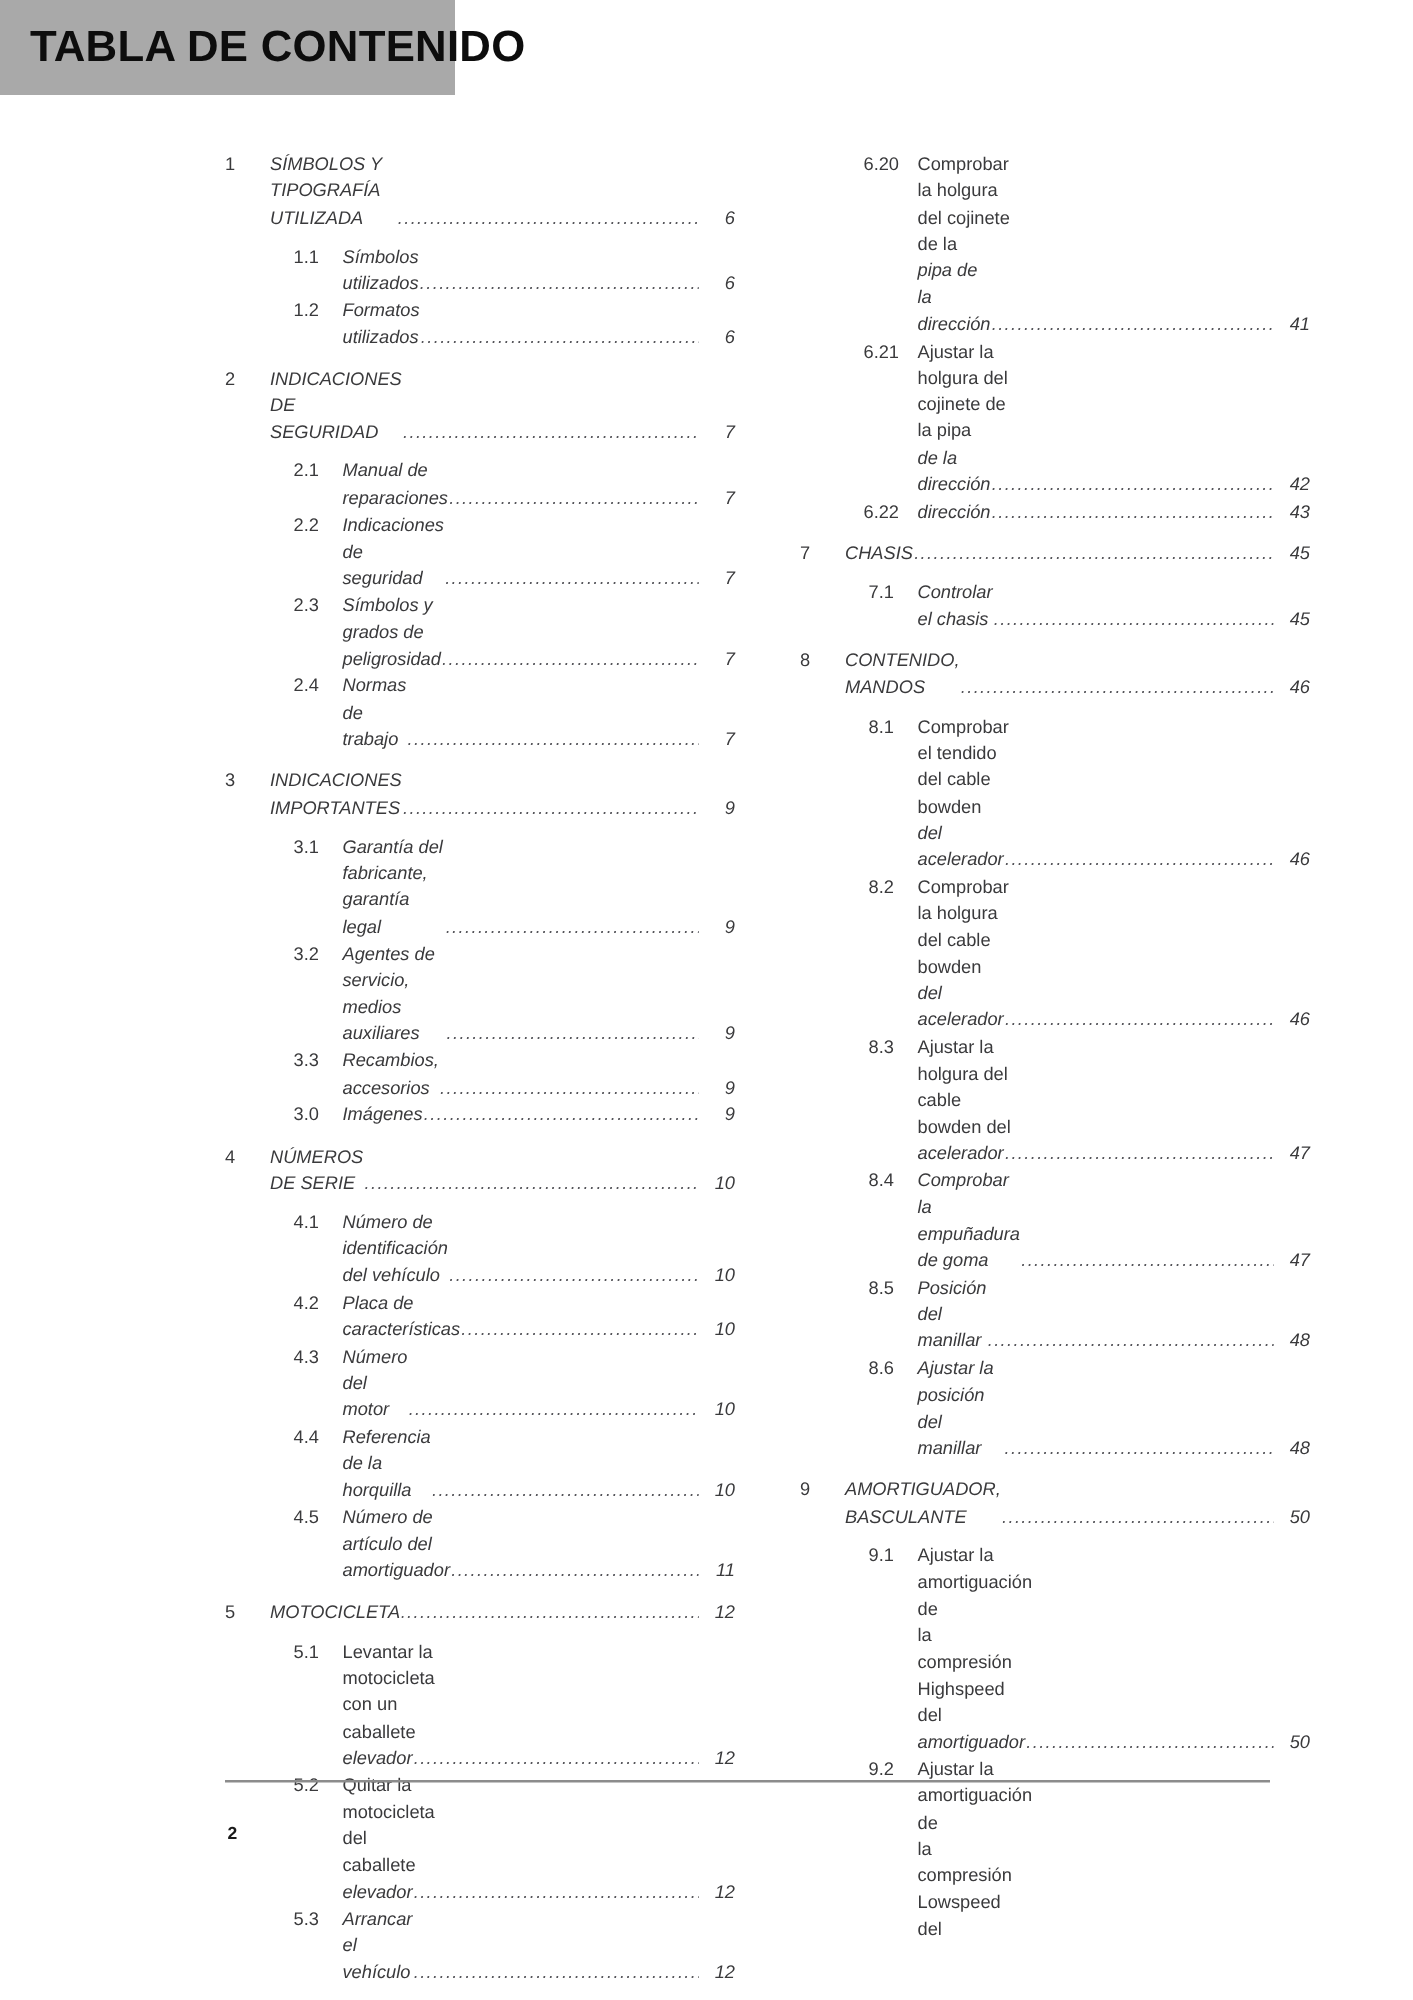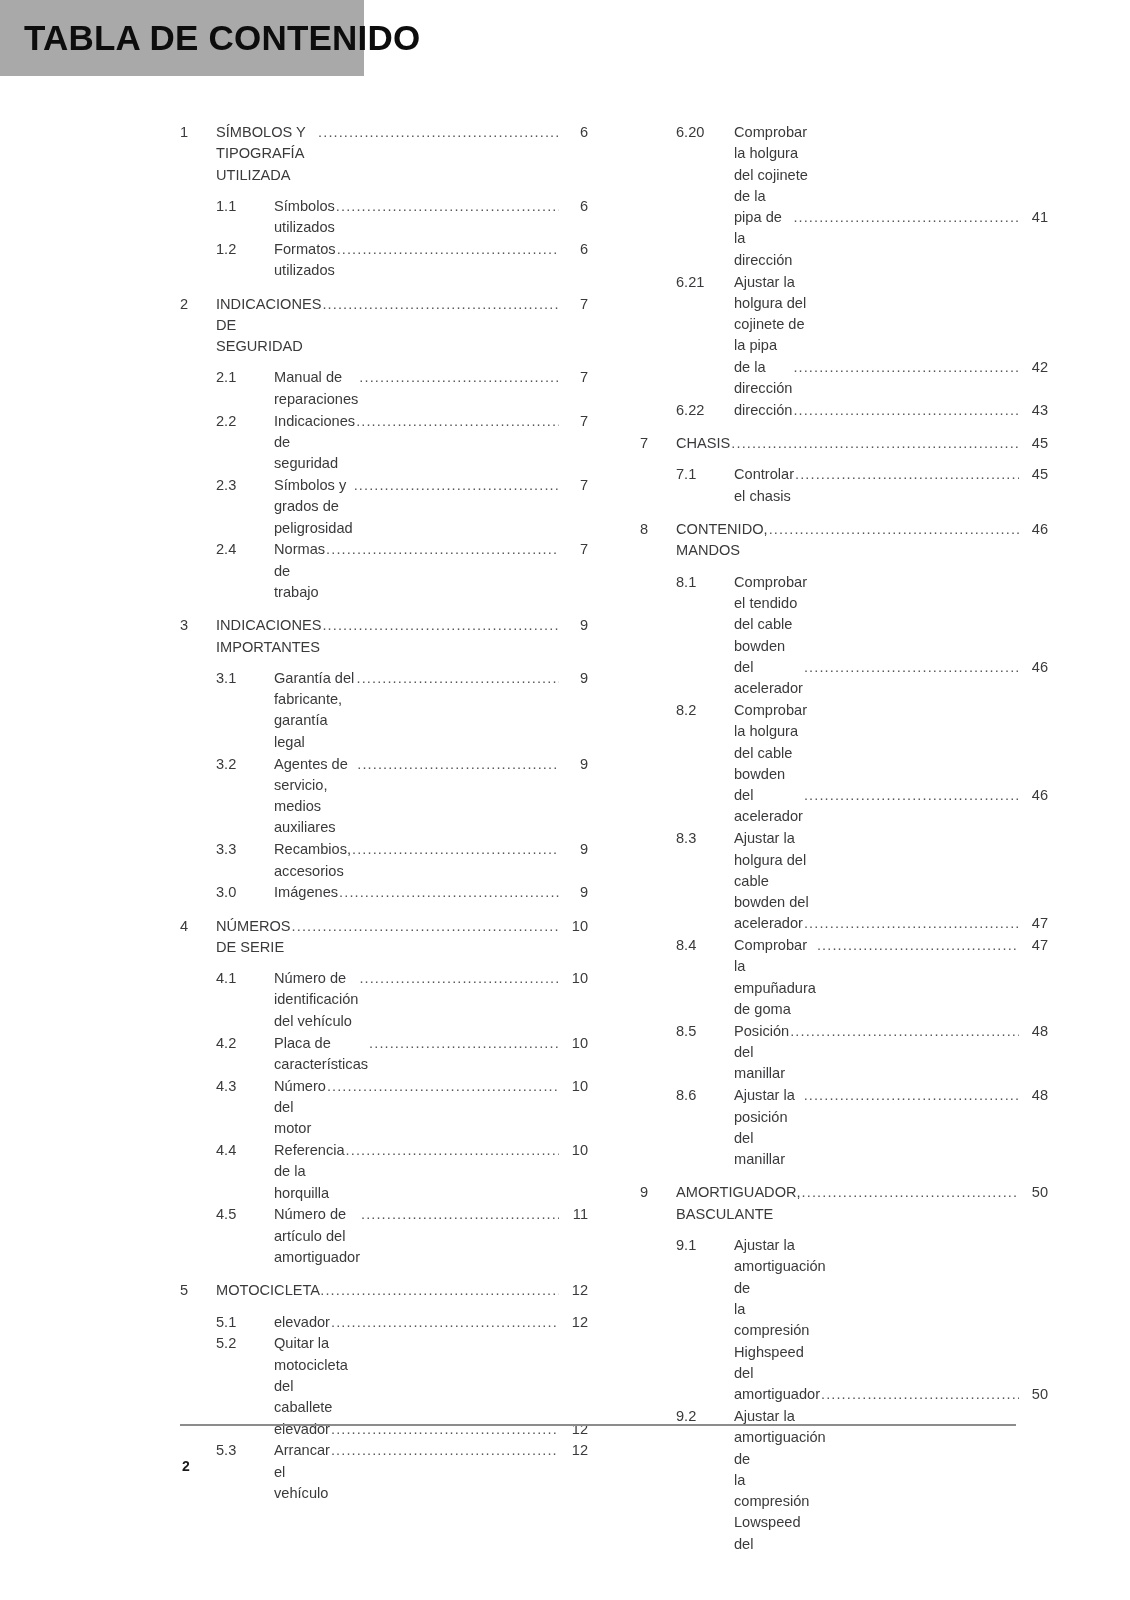--- a/index.html
+++ b/index.html
@@ -68,31 +68,32 @@
   }
   .entry.chapter.first { margin-top: 0; }
   .entry.section { margin-bottom: 0.5px; }
 
   .num {
     flex: 0 0 auto;
     text-align: left;
     white-space: nowrap;
   }
   .entry.chapter .num { width: 36px; }
-  .entry.section .num { width: 58px; margin-left: 36px; }
+  .entry.section .num { width: 58px; margin-left: 36px; text-align: center; }
 
   .title-wrap {
     flex: 1 1 auto;
     min-width: 0;
     position: relative;
   }
   .title-line {
     display: flex;
-    align-items: flex-start;
+    align-items: flex-end;
     width: 100%;
+    font-style: italic;
   }
   .label {
     flex: 0 1 auto;
     white-space: pre-wrap;
   }
   .leader {
     flex: 1 1 auto;
     overflow: hidden;
     white-space: nowrap;
     letter-spacing: 1.1px;
@@ -339,20 +340,25 @@
           <div class="title-line">
             <span class="label">MOTOCICLETA </span>
             <span class="leader">........................................................................................................................</span>
             <span class="page">12</span>
           </div>
         </div>
       </div>
       <div class="entry section">
         <span class="num">5.1</span>
         <div class="title-wrap">
+          <div class="cont-line">
+            <span class="label">Levantar la motocicleta con un caballete</span>
+            <span class="leader none">........................................................................................................................</span>
+            <span class="page blank"></span>
+          </div>
           <div class="title-line">
             <span class="label">elevador</span>
             <span class="leader">........................................................................................................................</span>
             <span class="page">12</span>
           </div>
         </div>
       </div>
       <div class="entry section">
         <span class="num">5.2</span>
         <div class="title-wrap">

